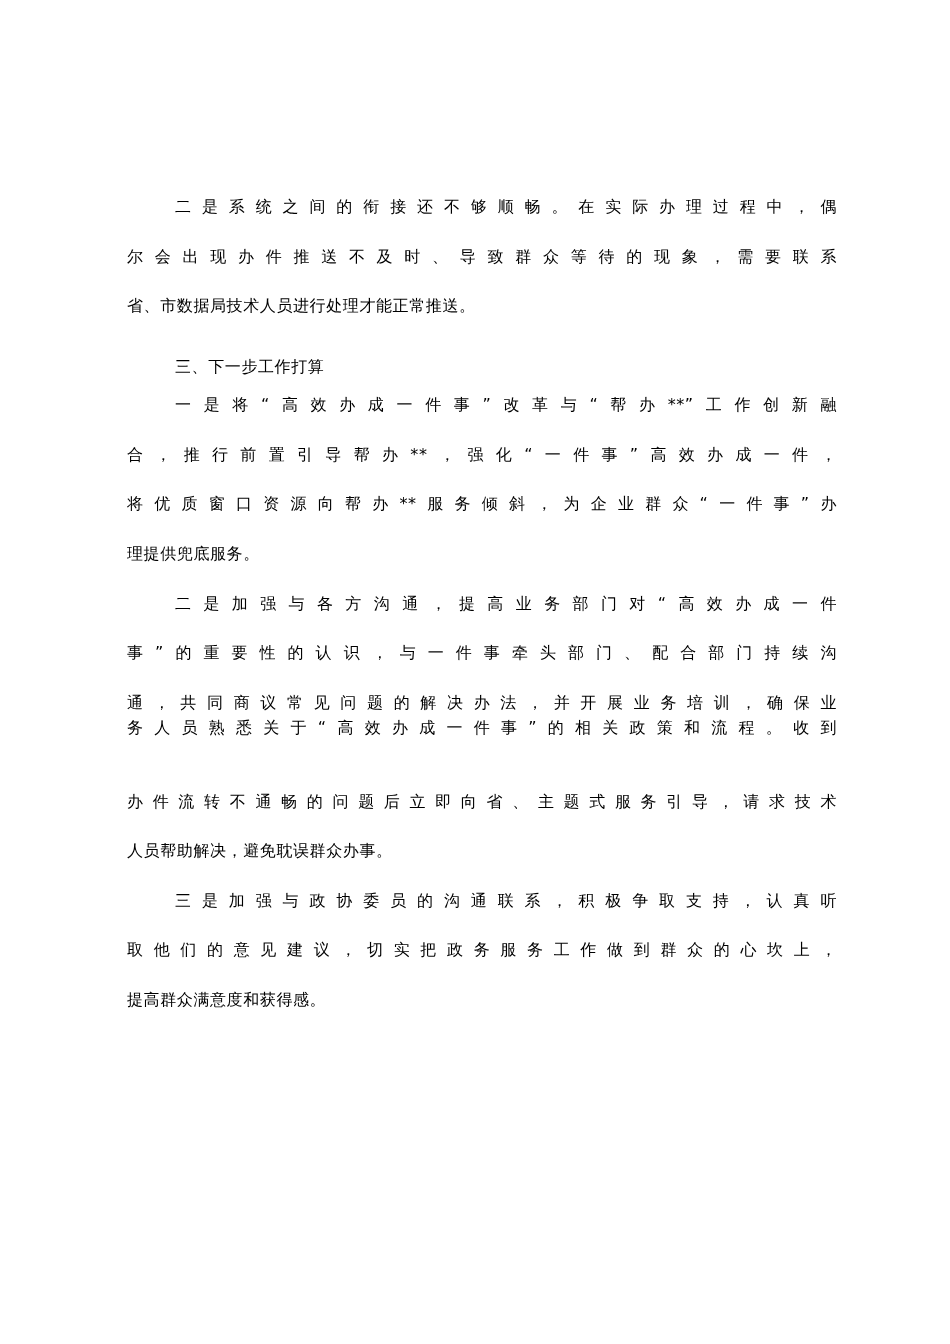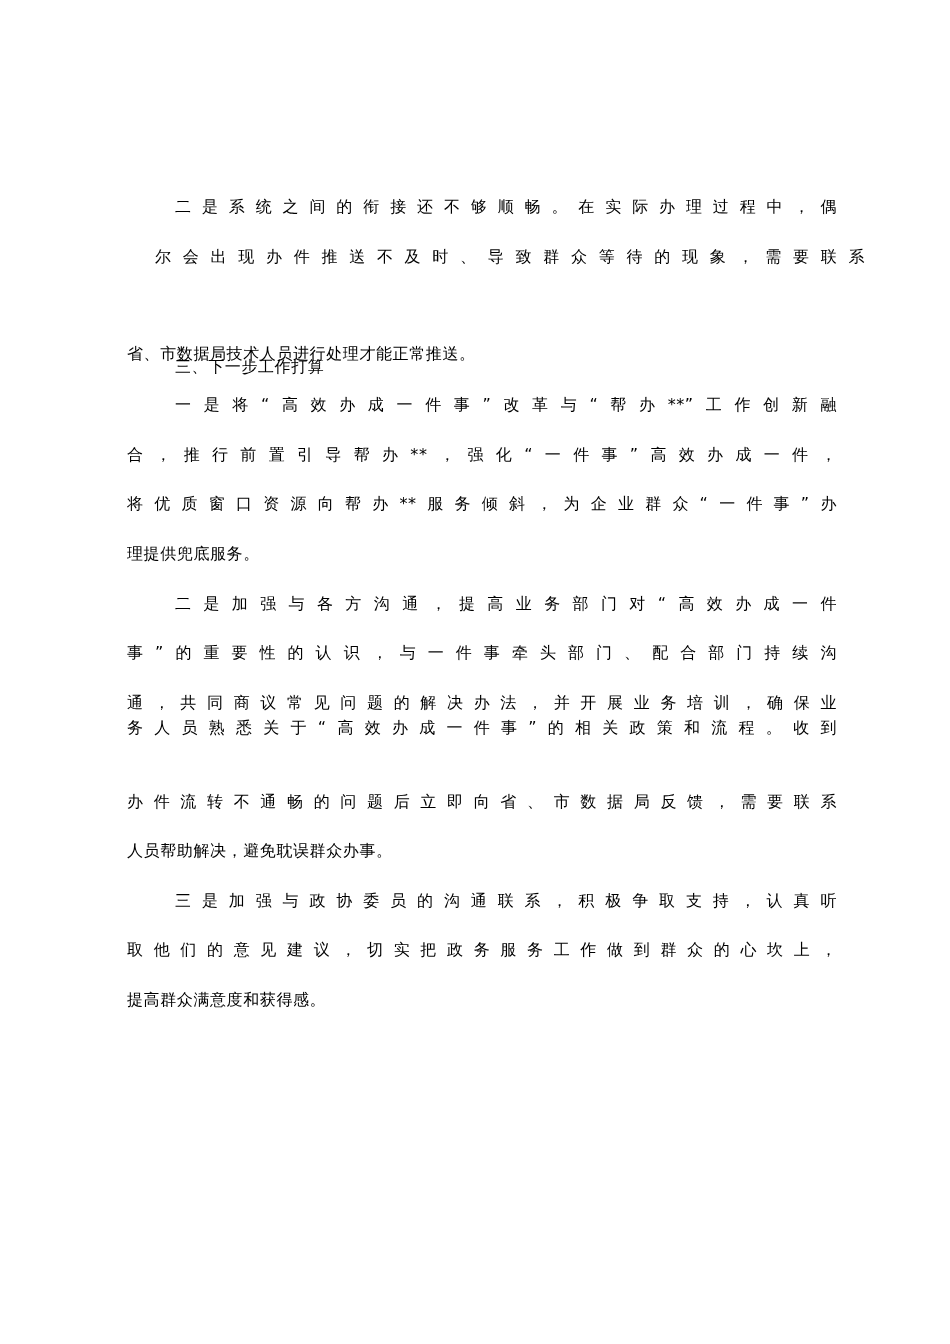--- a/index.html
+++ b/index.html
@@ -42,39 +42,39 @@
       text-align-last: justify;
     }
   </style>
 </head>
 <body>
 
 <div class="page">
 
   <div>
     <div class="line indent justify" style="top:187px;">二是系统之间的衔接还不够顺畅。在实际办理过程中，偶</div>
-    <div class="line justify" style="top:237px;margin-left:28px;">尔会出现办件推送不及时、导致群众等待的现象，需要联系</div>
-    <div class="line" style="top:286px;margin-top:48px;">省、市数据局技术人员进行处理才能正常推送。</div>
+    <div class="line justify" style="top:237px;">尔会出现办件推送不及时、导致群众等待的现象，需要联系</div>
+    <div class="line" style="top:286px;">省、市数据局技术人员进行处理才能正常推送。</div>
   </div>
 
   <div class="line indent" style="top:336px;margin-top:11px;">三、下一步工作打算</div>
 
   <div>
     <div class="line indent justify" style="top:385px;">一是将“高效办成一件事”改革与“帮办**”工作创新融</div>
     <div class="line justify" style="top:435px;">合，推行前置引导帮办**，强化“一件事”高效办成一件，</div>
     <div class="line justify" style="top:484px;">将优质窗口资源向帮办**服务倾斜，为企业群众“一件事”办</div>
     <div class="line" style="top:534px;">理提供兜底服务。</div>
   </div>
 
   <div>
     <div class="line indent justify" style="top:584px;">二是加强与各方沟通，提高业务部门对“高效办成一件</div>
     <div class="line justify" style="top:633px;">事”的重要性的认识，与一件事牵头部门、配合部门持续沟</div>
     <div class="line justify" style="top:683px;">通，共同商议常见问题的解决办法，并开展业务培训，确保业</div>
     <div class="line justify" style="top:708px;">务人员熟悉关于“高效办成一件事”的相关政策和流程。收到</div>
-    <div class="line justify" style="top:782px;">办件流转不通畅的问题后立即向省、市数据局反馈，需要联系</div>
+    <div class="line justify" style="top:782px;">办件流转不通畅的问题后立即向省、主题式服务引导，请求技术</div>
     <div class="line" style="top:831px;">人员帮助解决，避免耽误群众办事。</div>
   </div>
 
   <div>
     <div class="line indent justify" style="top:881px;">三是加强与政协委员的沟通联系，积极争取支持，认真听</div>
     <div class="line justify" style="top:930px;">取他们的意见建议，切实把政务服务工作做到群众的心坎上，</div>
     <div class="line" style="top:980px;">提高群众满意度和获得感。</div>
   </div>
 
 </div>

